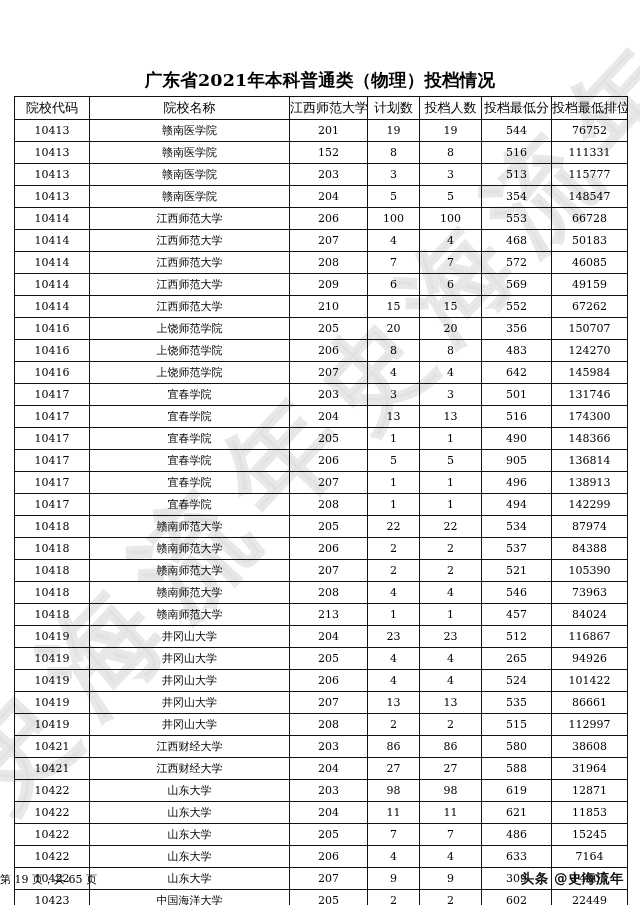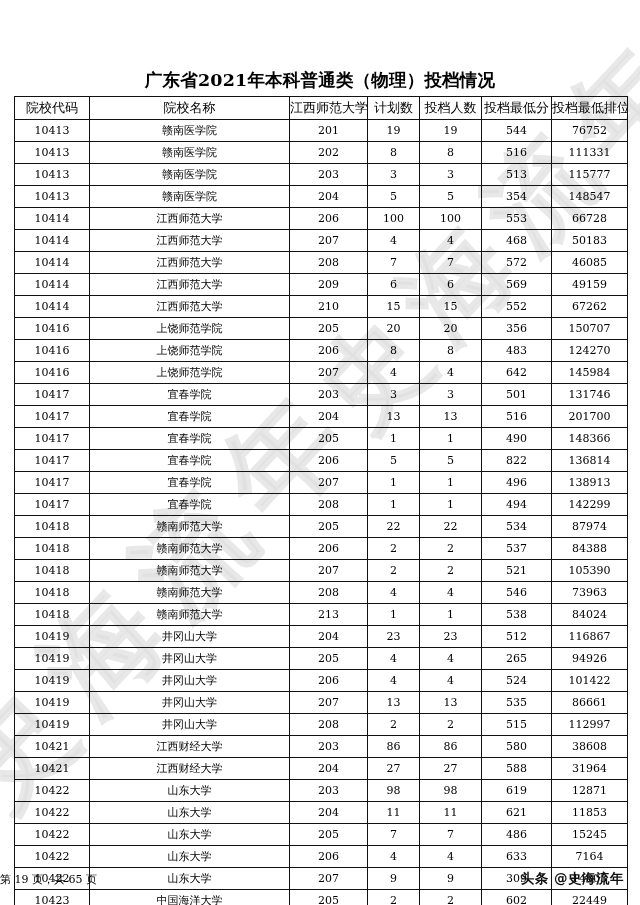--- a/index.html
+++ b/index.html
@@ -154,21 +154,21 @@
           <td>赣南医学院</td>
           <td>201</td>
           <td>19</td>
           <td>19</td>
           <td>544</td>
           <td>76752</td>
         </tr>
         <tr>
           <td>10413</td>
           <td>赣南医学院</td>
-          <td>202</td>
+          <td>152</td>
           <td>8</td>
           <td>8</td>
           <td>516</td>
           <td>111331</td>
         </tr>
         <tr>
           <td>10413</td>
           <td>赣南医学院</td>
           <td>203</td>
           <td>3</td>
@@ -266,38 +266,38 @@
           <td>501</td>
           <td>131746</td>
         </tr>
         <tr>
           <td>10417</td>
           <td>宜春学院</td>
           <td>204</td>
           <td>13</td>
           <td>13</td>
           <td>516</td>
-          <td>201700</td>
+          <td>174300</td>
         </tr>
         <tr>
           <td>10417</td>
           <td>宜春学院</td>
           <td>205</td>
           <td>1</td>
           <td>1</td>
           <td>490</td>
           <td>148366</td>
         </tr>
         <tr>
           <td>10417</td>
           <td>宜春学院</td>
           <td>206</td>
           <td>5</td>
           <td>5</td>
-          <td>822</td>
+          <td>905</td>
           <td>136814</td>
         </tr>
         <tr>
           <td>10417</td>
           <td>宜春学院</td>
           <td>207</td>
           <td>1</td>
           <td>1</td>
           <td>496</td>
           <td>138913</td>
@@ -346,21 +346,21 @@
           <td>4</td>
           <td>546</td>
           <td>73963</td>
         </tr>
         <tr>
           <td>10418</td>
           <td>赣南师范大学</td>
           <td>213</td>
           <td>1</td>
           <td>1</td>
-          <td>538</td>
+          <td>457</td>
           <td>84024</td>
         </tr>
         <tr>
           <td>10419</td>
           <td>井冈山大学</td>
           <td>204</td>
           <td>23</td>
           <td>23</td>
           <td>512</td>
           <td>116867</td>

